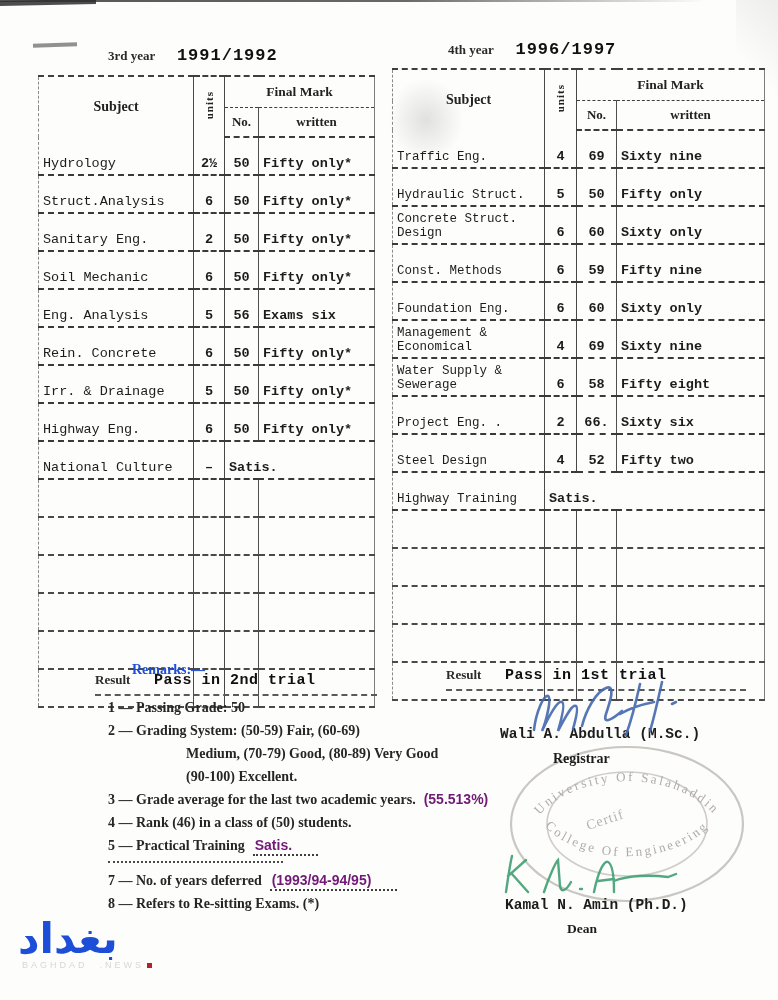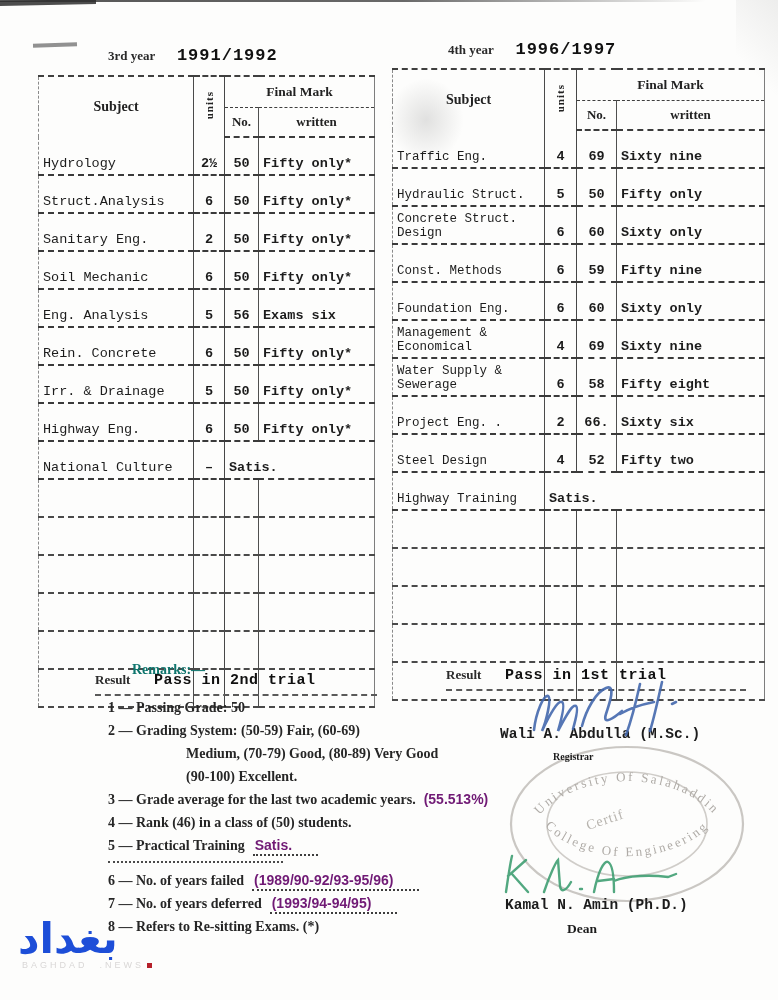--- a/index.html
+++ b/index.html
@@ -52,35 +52,35 @@
   
   .result-line{position:absolute;z-index:2;padding-bottom:5px;border-bottom:2px dashed #5a5a5a;white-space:nowrap;margin-top:33px;}
   .result-left{left:95px;top:638px;width:282px;}
   .result-right{left:446px;top:633px;width:300px;}
   .result-line .rl{font-family:"Liberation Serif",serif;font-weight:700;font-size:13px;color:#2b2b2b;}
   .result-line .rv{font-size:15px;font-weight:700;letter-spacing:.5px;margin-left:14px;color:#101010;}
 
   
   .remarks{position:absolute;left:108px;top:662px;width:412px;z-index:3;}
   .remarks-h{font-family:"Liberation Serif",serif;font-weight:700;font-size:14px;
-    margin:0 0 22px 24px;color:#0f766e;}
+    margin:0 0 22px 24px;color:#1d4ed8;}
   .r-item{font-family:"Liberation Serif",serif;font-weight:700;font-size:14px;color:#262626;
     line-height:15px;margin-bottom:8px;white-space:nowrap;}
   .r-item.indent{margin-left:78px;}
   .r-value{font-family:Liberation Sans, sans-serif;font-weight:700;
     font-size:14px;margin-left:8px;color:#701a75;}
   .r-value.dotted{border-bottom:2px dotted #3d3d3d;padding:0 26px 1px 2px;}
   .r-sep{width:175px;border-top:2px dotted #4a4a4a;margin:4px 0 10px 0;height:0;}
 
   
   .sig-blue{position:absolute;left:522px;top:674px;z-index:4;}
   .sig-green{position:absolute;left:496px;top:850px;z-index:4;}
   .registrar-name{position:absolute;left:500px;top:726px;font-size:14.5px;font-weight:700;z-index:3;white-space:nowrap;}
   .registrar-title{position:absolute;left:553px;top:751px;font-family:"Liberation Serif",serif;
-    font-weight:700;font-size:10px;z-index:3;text-align:right;}
+    font-weight:700;font-size:14px;z-index:3;text-align:right;}
   .dean-name{position:absolute;left:505px;top:897px;font-size:14.5px;font-weight:700;z-index:3;white-space:nowrap;}
   .dean-title{position:absolute;left:567px;top:921px;font-family:"Liberation Serif",serif;
     font-weight:700;font-size:13.5px;z-index:3;}
   .stamp{position:absolute;left:496px;top:738px;z-index:2;opacity:.92;}
   .stamp-arc{font-family:"Liberation Serif",serif;font-size:13px;fill:#a9a5a0;letter-spacing:2.5px;}
   .stamp-center{font-family:"Liberation Serif",serif;font-size:14px;fill:#b2aea8;letter-spacing:1px;}
 
   
   .watermark{position:absolute;left:18px;top:916px;z-index:1;user-select:none;}
   .wm-ar{font-family:"DejaVu Sans",sans-serif;font-weight:700;font-size:42px;line-height:46px;
@@ -350,21 +350,20 @@
     <div class="remarks-h">Remarks:—</div>
     <div id="remarks-items">
         <div class="r-item"><span class="r-text">1 — Passing Grade: 50</span></div>
         <div class="r-item"><span class="r-text">2 — Grading System:  (50-59)  Fair,  (60-69)</span></div>
         <div class="r-item indent"><span class="r-text">Medium, (70-79) Good, (80-89) Very Good</span></div>
         <div class="r-item indent"><span class="r-text">(90-100) Excellent.</span></div>
         <div class="r-item"><span class="r-text">3 — Grade average for the last two academic years.</span><span class="r-value">(55.513%)</span></div>
         <div class="r-item"><span class="r-text">4 — Rank (46)  in a class of (50) students.</span></div>
         <div class="r-item"><span class="r-text">5 — Practical  Training</span><span class="r-value dotted">Satis.</span></div>
         <div class="r-sep"></div>
-        <div class="r-item"><span class="r-text">6 — No. of years failed</span><span class="r-value dotted">(1989/90-92/93-95/96)</span></div>
         <div class="r-item"><span class="r-text">7 — No. of years deferred</span><span class="r-value dotted">(1993/94-94/95)</span></div>
         <div class="r-item"><span class="r-text">8 — Refers to Re-sitting Exams.  (*)</span></div>
       </div>
   </div>
 
   <svg class="sig-blue" width="178" height="70" viewBox="0 0 178 70">
     <path d="M12,56 C14,38 22,20 26,22 C30,24 24,48 20,57 C28,40 36,26 40,28 C44,30 38,50 36,57
              C44,42 50,30 54,32 C57,34 53,48 51,55 M60,52 C64,36 74,18 84,14 C94,10 88,28 84,40
              C80,52 92,44 100,37 M118,10 C114,28 108,50 104,61 M98,40 C108,34 122,30 132,28
              M140,8 C136,26 132,44 128,57 M150,30 l4,-2" fill="none" stroke="#4468ad" stroke-width="2.6" stroke-linecap="round" opacity=".9"></path>

